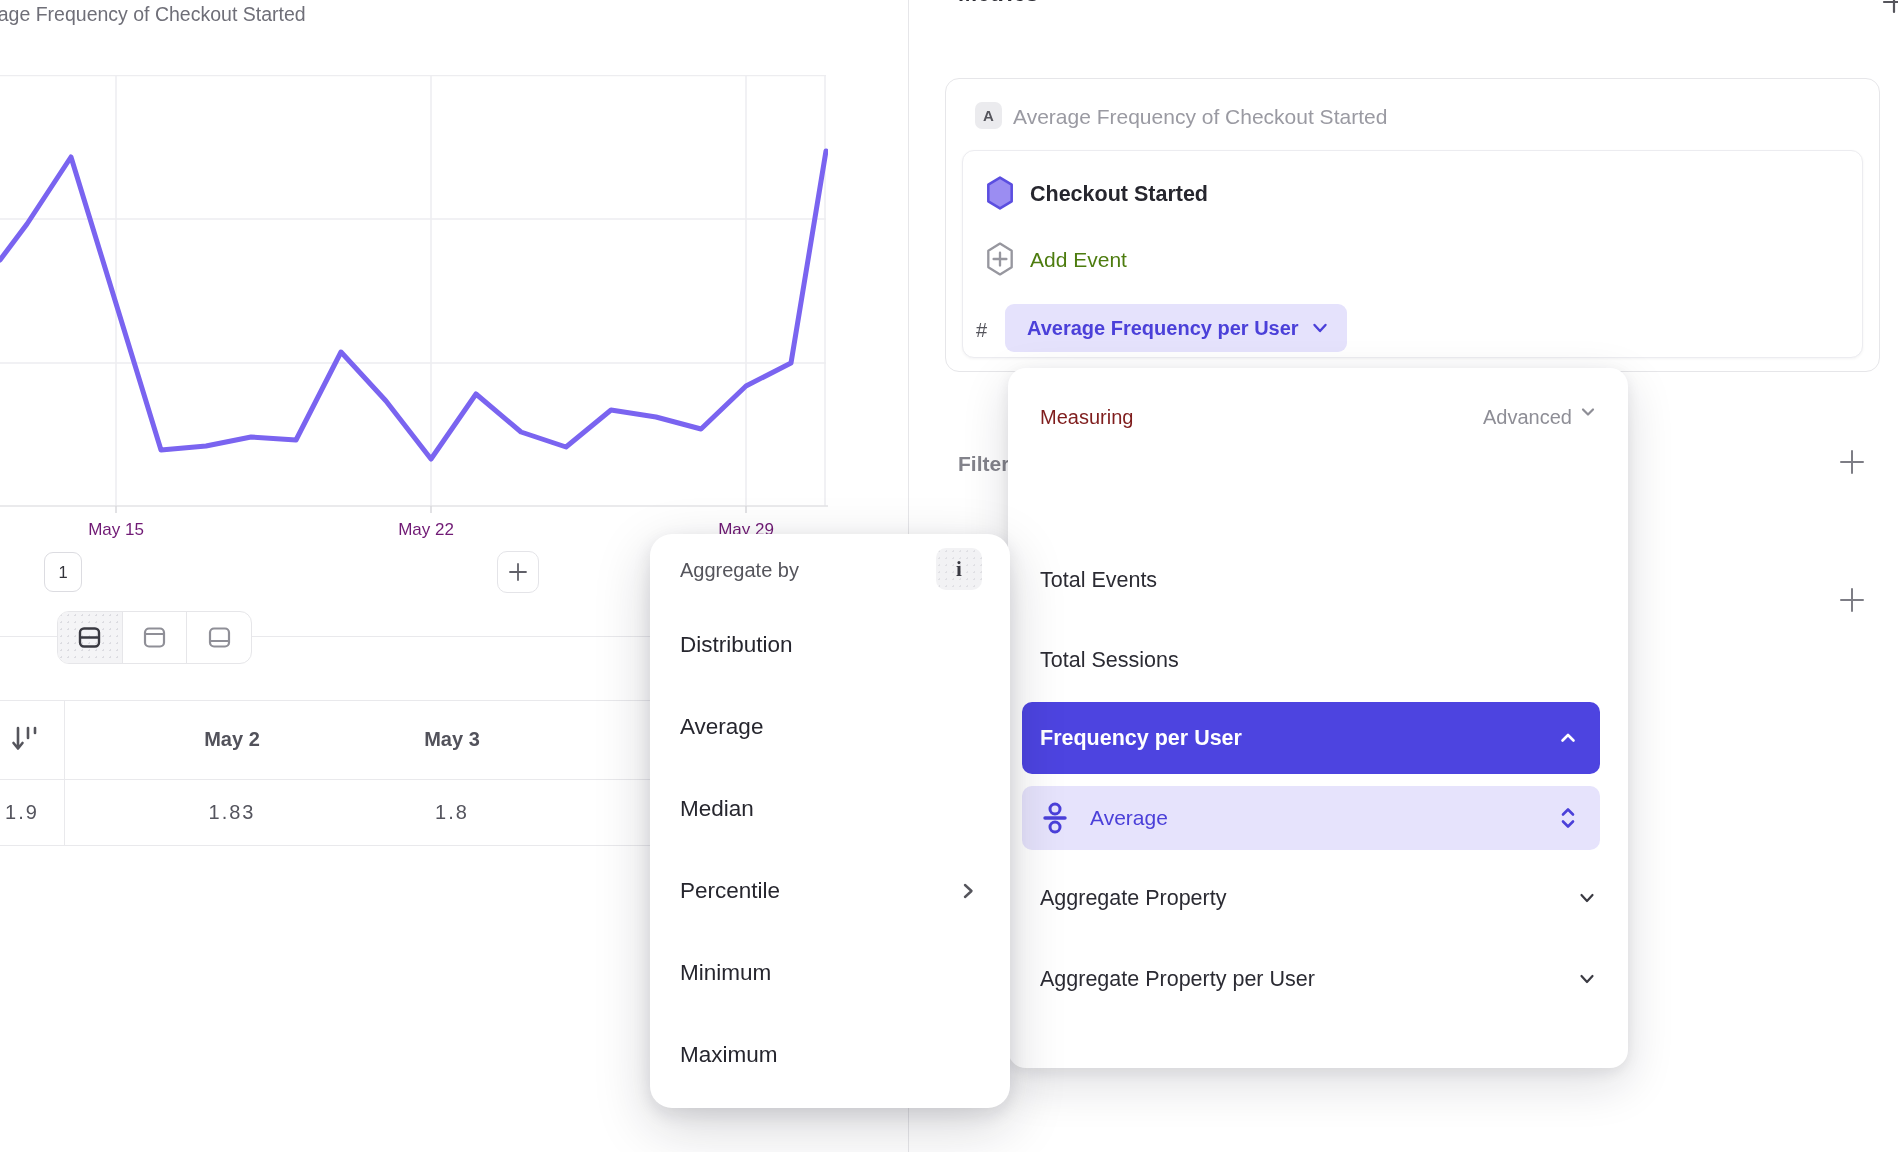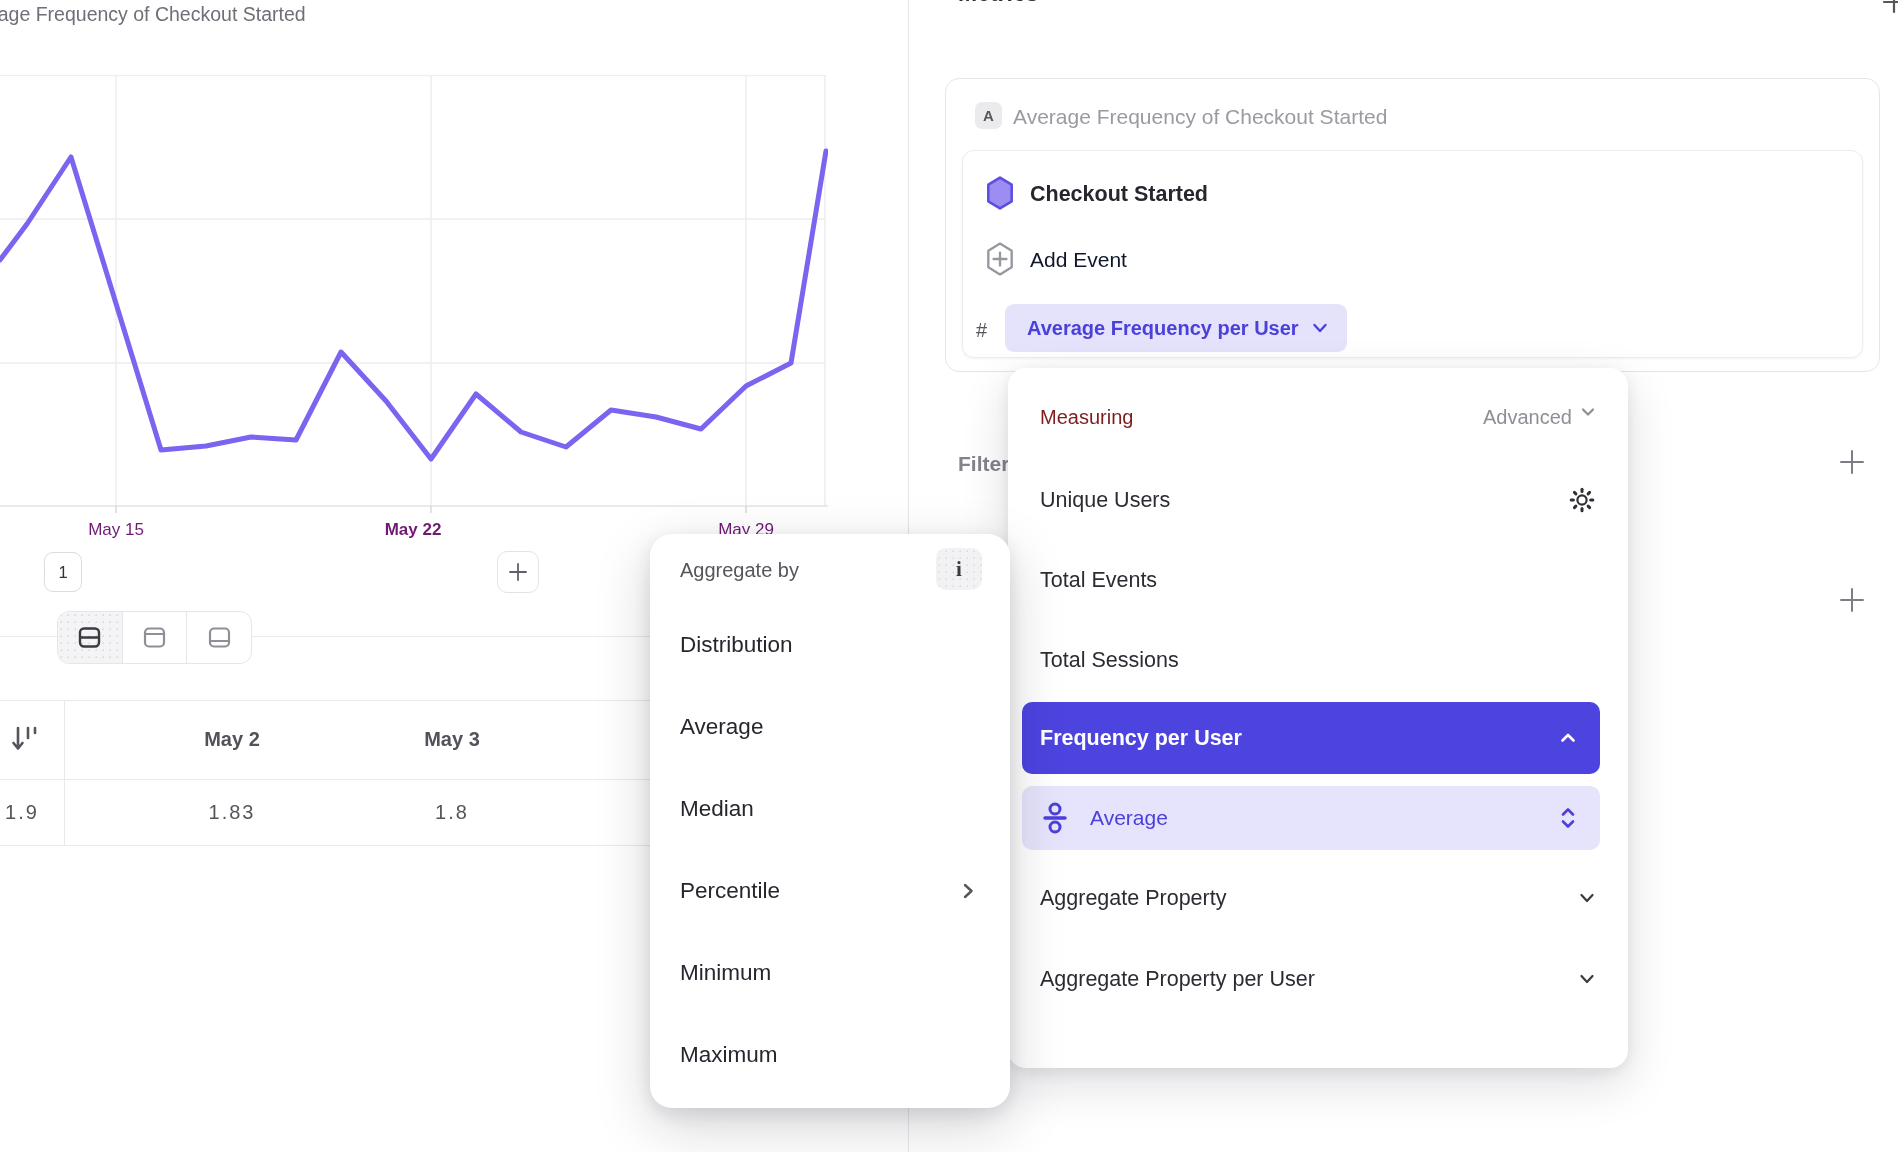--- a/index.html
+++ b/index.html
@@ -40,21 +40,21 @@
   .metrics-title{left:958px;top:-21px;font-size:23px;font-weight:700;color:#2b2b33;line-height:28px;}
 
   .metric-card{left:945px;top:78px;width:933px;height:292px;border:1.5px solid #e6e6e9;
     border-radius:14px;background:#fff;}
   .badge-a{left:975px;top:102px;width:27px;height:27px;background:#ebebee;border-radius:7px;
     display:flex;align-items:center;justify-content:center;font-size:15px;font-weight:700;color:#55555c;}
   .metric-name{left:1013px;top:103px;font-size:21px;color:#9a9aa2;line-height:27px;cursor:text;}
   .inner-card{left:962px;top:150px;width:899px;height:206px;border:1px solid #ececf0;
     border-radius:12px;background:#fff;box-shadow:0 1px 3px rgba(25,25,40,.05);}
   .ev-name{left:1030px;top:180px;font-size:21.5px;font-weight:700;color:#26262e;line-height:28px;cursor:pointer;}
-  .add-ev{left:1030px;top:246px;font-size:21px;font-weight:500;color:#0f172a;line-height:28px;cursor:pointer;}
+  .add-ev{left:1030px;top:246px;font-size:21px;font-weight:500;color:#4d7c0f;line-height:28px;cursor:pointer;}
   .hash{left:976px;top:317px;font-size:20px;font-weight:500;color:#55555c;line-height:26px;}
   .meas-pill{left:1005px;top:304px;width:342px;height:48px;background:#e5e2fc;border-radius:9px;
     display:flex;align-items:center;justify-content:space-between;padding:0 18px 0 22px;
     box-sizing:border-box;cursor:pointer;}
   .meas-pill span{font-size:20px;font-weight:600;color:#4b40d9;}
 
   .filter-label{left:958px;top:450px;font-size:21px;font-weight:600;color:#83838b;line-height:28px;}
   .plus-right{width:32px;height:32px;display:flex;align-items:center;justify-content:center;cursor:pointer;}
 
   
@@ -109,21 +109,21 @@
 
     <line x1="0" y1="431" x2="828" y2="431" stroke="#e3e3e6" stroke-width="1.5"></line>
     <line x1="116" y1="431" x2="116" y2="438" stroke="#d8d8dc" stroke-width="1.5"></line>
     <line x1="431" y1="431" x2="431" y2="438" stroke="#d8d8dc" stroke-width="1.5"></line>
     <line x1="746" y1="431" x2="746" y2="438" stroke="#d8d8dc" stroke-width="1.5"></line>
 
     <polyline id="chart-line" points="0,185 27,149 71,82 161,375 206,371 251,362 296,365 341,277 386,326 431,384 476,319 521,357 566,372 611,335 656,342 701,354 746,311 791,288 826,76" fill="none" stroke="#7A64F0" stroke-width="5" stroke-linejoin="round" stroke-linecap="round"></polyline>
   </svg>
 
   <span class="abs xlab" style="left:116px;">May 15</span>
-  <span class="abs xlab" style="left:413px;font-weight:bold;">May 22</span>
+  <span class="abs xlab" style="left:426px;">May 22</span>
   <span class="abs xlab" style="left:746px;">May 29</span>
 
   <div class="abs interval-box">
     <span>1</span>
   </div>
 
   <div class="abs addseg-btn">
     <svg width="22" height="22" viewBox="0 0 22 22">
       <path d="M11 3 V19 M3 11 H19" stroke="#606068" stroke-width="1.8" stroke-linecap="round"></path>
     </svg>
@@ -229,36 +229,20 @@
   <div class="abs mrow" style="top:396px;">
     <span class="mhead-l">Measuring</span>
     <span class="mhead-r">
       <span>Advanced</span>
       <svg width="16" height="12" viewBox="0 0 16 12">
         <path d="M3 3.5 L8 8.5 L13 3.5" fill="none" stroke="#8e8e96" stroke-width="2.2" stroke-linecap="round" stroke-linejoin="round"></path>
       </svg>
     </span>
   </div>
 
-  <div class="abs mrow" style="top:479px;">
-    <span class="lbl">Unique Users</span>
-    <svg width="28" height="28" viewBox="0 0 28 28">
-      <circle cx="14" cy="14" r="4.6" fill="none" stroke="#2f2f36" stroke-width="2.2"></circle>
-      <g stroke="#2f2f36" stroke-width="3" stroke-linecap="round">
-        <line x1="14" y1="3.2" x2="14" y2="5.4"></line>
-          <line x1="14" y1="22.6" x2="14" y2="24.8"></line>
-        <line x1="3.2" y1="14" x2="5.4" y2="14"></line>
-          <line x1="22.6" y1="14" x2="24.8" y2="14"></line>
-        <line x1="6.4" y1="6.4" x2="7.9" y2="7.9"></line>
-          <line x1="20.1" y1="20.1" x2="21.6" y2="21.6"></line>
-        <line x1="6.4" y1="21.6" x2="7.9" y2="20.1"></line>
-          <line x1="20.1" y1="7.9" x2="21.6" y2="6.4"></line>
-      </g>
-    </svg>
-  </div>
 
   <div class="abs mrow" style="top:559px;">
     <span class="lbl">Total Events</span>
   </div>
   <div class="abs mrow" style="top:639px;">
     <span class="lbl">Total Sessions</span>
   </div>
 
   <div class="abs sel-pill">
     <span class="nowrap">Frequency per User</span>

